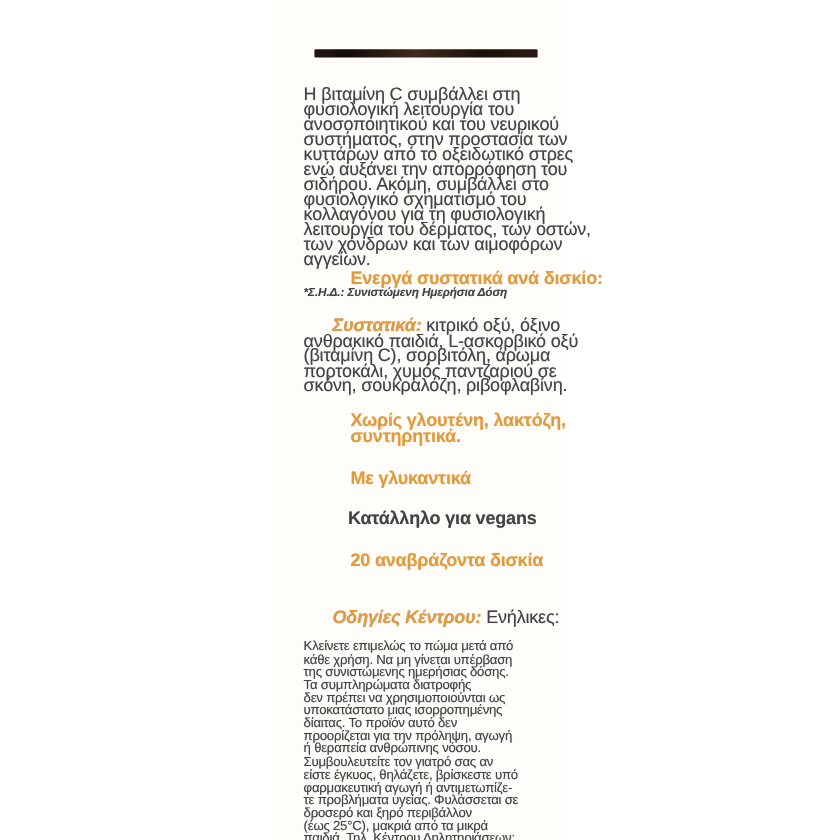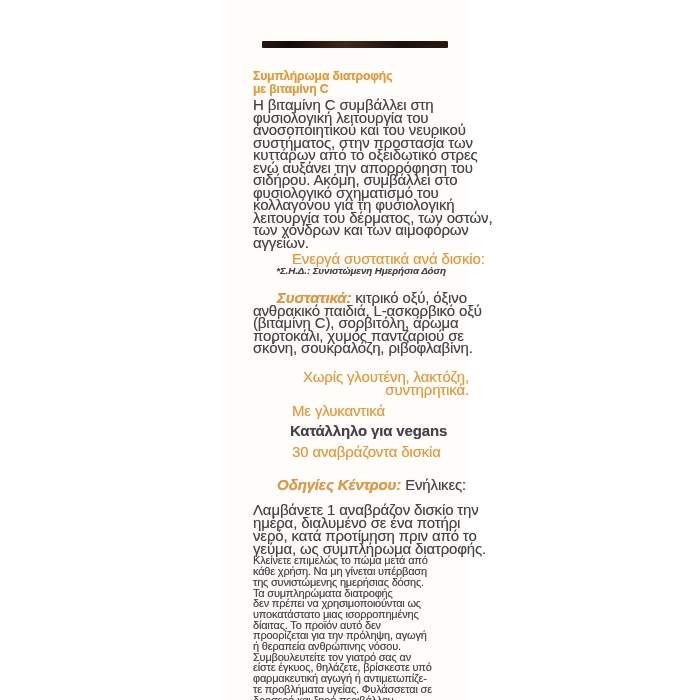--- a/index.html
+++ b/index.html
@@ -23,49 +23,46 @@
   }
   .b {
     white-space:pre;
     font-size:15px; line-height:12.55px; letter-spacing:-0.15px;
     text-shadow:0 0 .7px rgba(70,65,70,.45);
   }
   .title {
     color:#e19a3c; font-weight:bold; font-size:12.2px; line-height:13px;
     text-shadow:0 0 .7px rgba(225,154,60,.5);
   }
-  .h { color:#e19a3c; font-weight:normal; text-shadow:0 0 .7px rgba(225,154,60,.5);padding-left:39px; }
+  .h { color:#e19a3c; font-weight:bold; text-shadow:0 0 .7px rgba(225,154,60,.5);padding-left:39px; }
   .bold { font-weight:bold;padding-left:37px; }
   .footnote {
     white-space:pre; font-style:italic; font-weight:600;
     font-size:9.8px; line-height:11.5px; letter-spacing:-0.1px;
     text-shadow:0 0 .6px rgba(70,65,70,.4);
-    text-align:center;
   }
   .dosage { line-height:12.9px; }
   .warnings {
     font-size:11px; line-height:10.7px; letter-spacing:-0.2px;
   }
   .mt3 { margin-top:3px; }
-  .mt4 { margin-top:4px;text-align:right; }
-  .mt5 { margin-top:8px; }
+  .mt4 { margin-top:4px; }
+  .mt5 { margin-top:22px; }
   .h-inline { color:#e19a3c; font-weight:bold;font-style:italic; }
   .d-inline { color:#434247; font-weight:normal; }
 </style>
 </head>
 <body>
 
 <div class="page">
   <div class="panel-tint"></div>
   <div class="topbar"></div>
 
   <div class="content">
 
-    <div class="b title">Συμπλήρωμα διατροφής
-με βιταμίνη C</div>
 
     <div class="b mt3">Η βιταμίνη C συμβάλλει στη
 φυσιολογική λειτουργία του
 ανοσοποιητικού και του νευρικού
 συστήματος, στην προστασία των
 κυττάρων από το οξειδωτικό στρες
 ενώ αυξάνει την απορρόφηση του
 σιδήρου. Ακόμη, συμβάλλει στο
 φυσιολογικό σχηματισμό του
 κολλαγόνου για τη φυσιολογική
@@ -86,30 +83,26 @@
 σκόνη, σουκραλόζη, ριβοφλαβίνη.</span>
     </div>
 
     <div class="b h mt4">Χωρίς γλουτένη, λακτόζη,
 συντηρητικά.</div>
 
     <div class="b h mt5">Με γλυκαντικά</div>
 
     <div class="b bold mt5">Κατάλληλο για vegans</div>
 
-    <div class="b h mt5">30 αναβράζοντα δισκία</div>
+    <div class="b h mt5">20 αναβράζοντα δισκία</div>
 
     <div class="b mt5">
       <span class="h-inline">Οδηγίες Κέντρου: </span><span class="d-inline">Ενήλικες:</span>
     </div>
 
-    <div class="b dosage">Λαμβάνετε 1 αναβράζον δισκίο την
-ημέρα, διαλυμένο σε ένα ποτήρι
-νερό, κατά προτίμηση πριν από το
-γεύμα, ως συμπλήρωμα διατροφής.</div>
 
     <div class="b warnings">Κλείνετε επιμελώς το πώμα μετά από
 κάθε χρήση. Να μη γίνεται υπέρβαση
 της συνιστώμενης ημερήσιας δόσης.
 Τα συμπληρώματα διατροφής
 δεν πρέπει να χρησιμοποιούνται ως
 υποκατάστατο μιας ισορροπημένης
 δίαιτας. Το προϊόν αυτό δεν
 προορίζεται για την πρόληψη, αγωγή
 ή θεραπεία ανθρώπινης νόσου.

